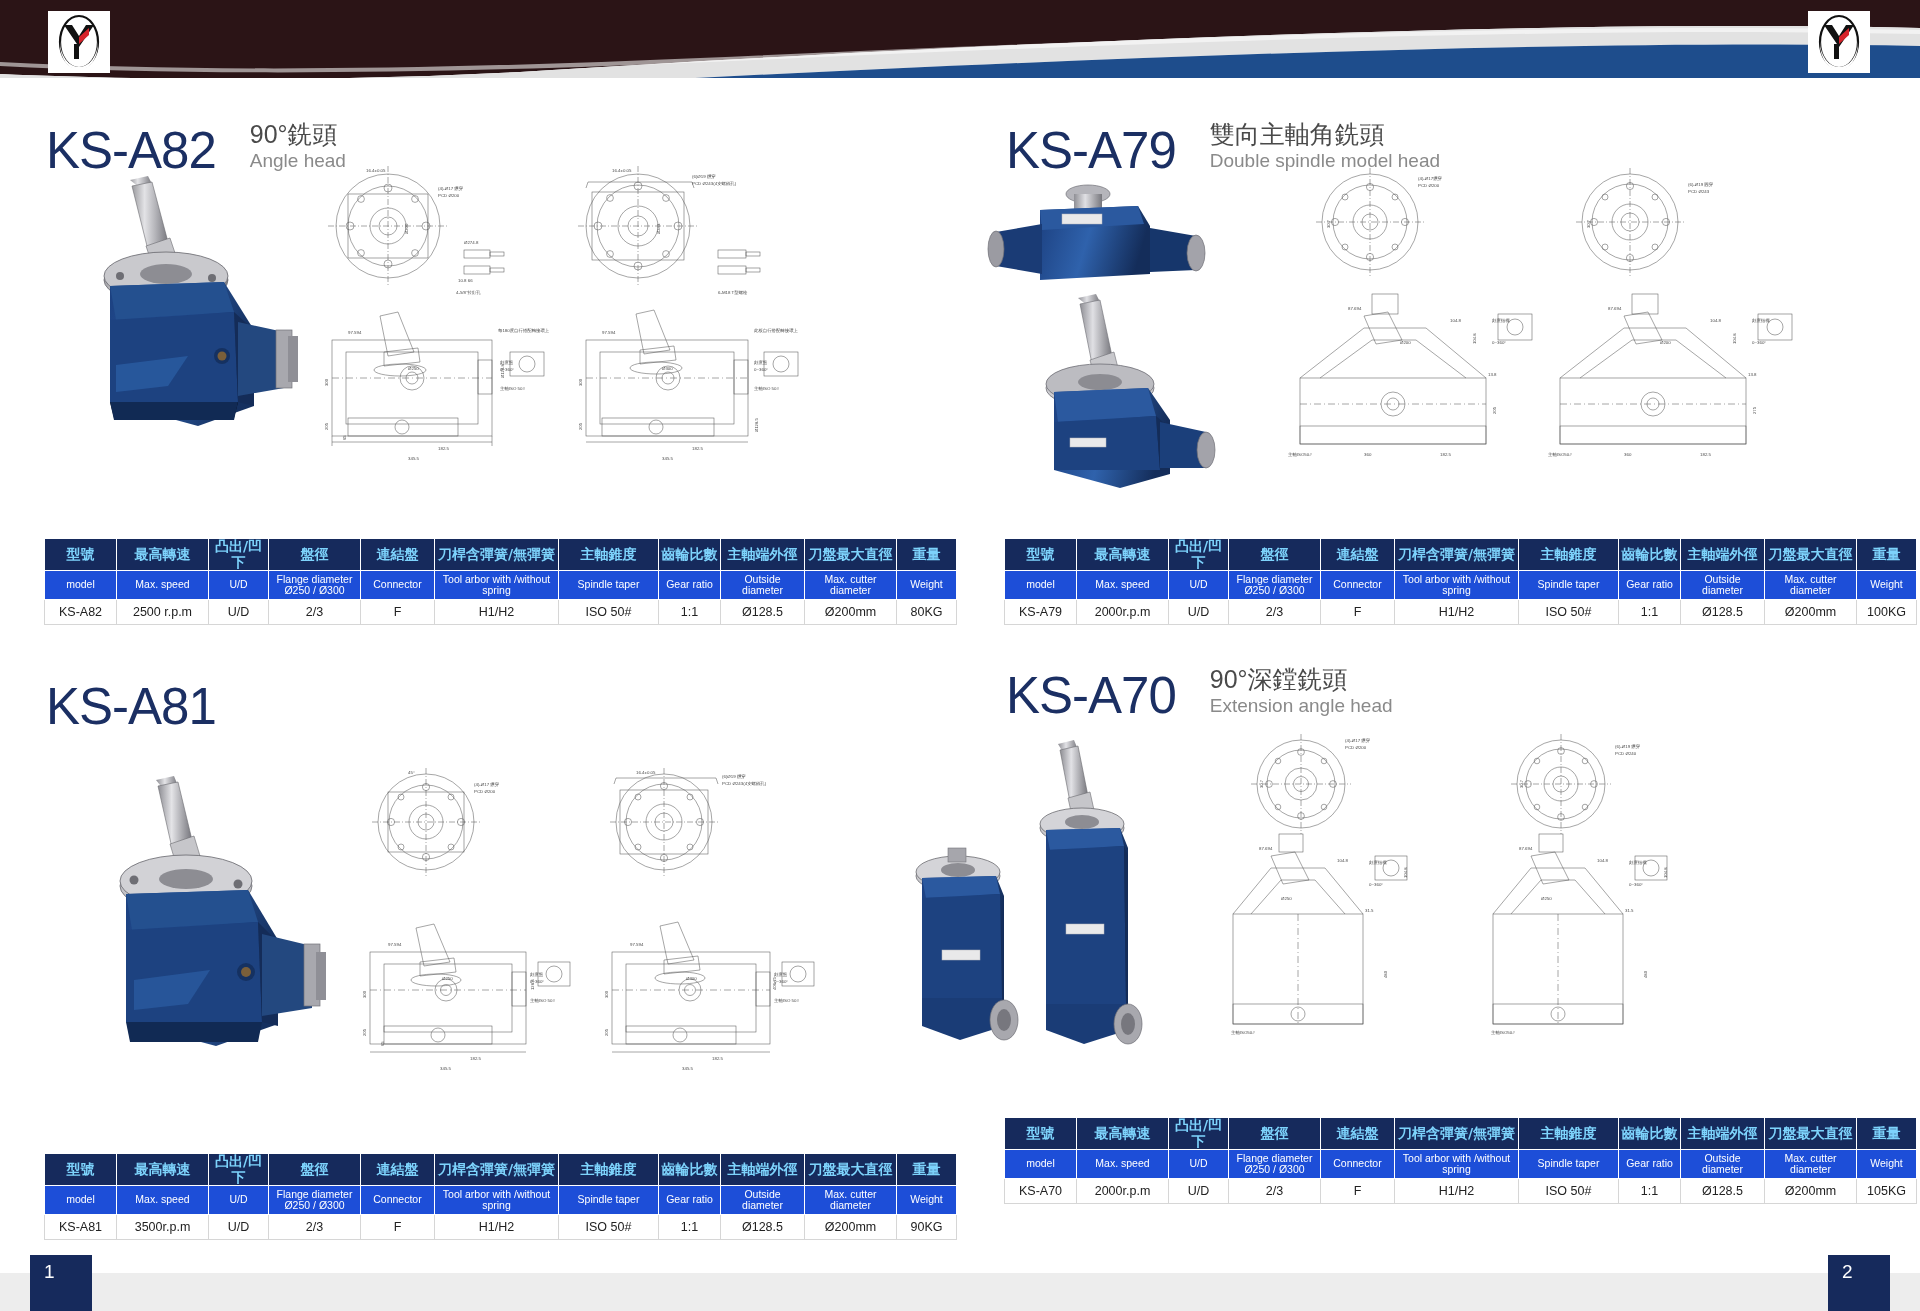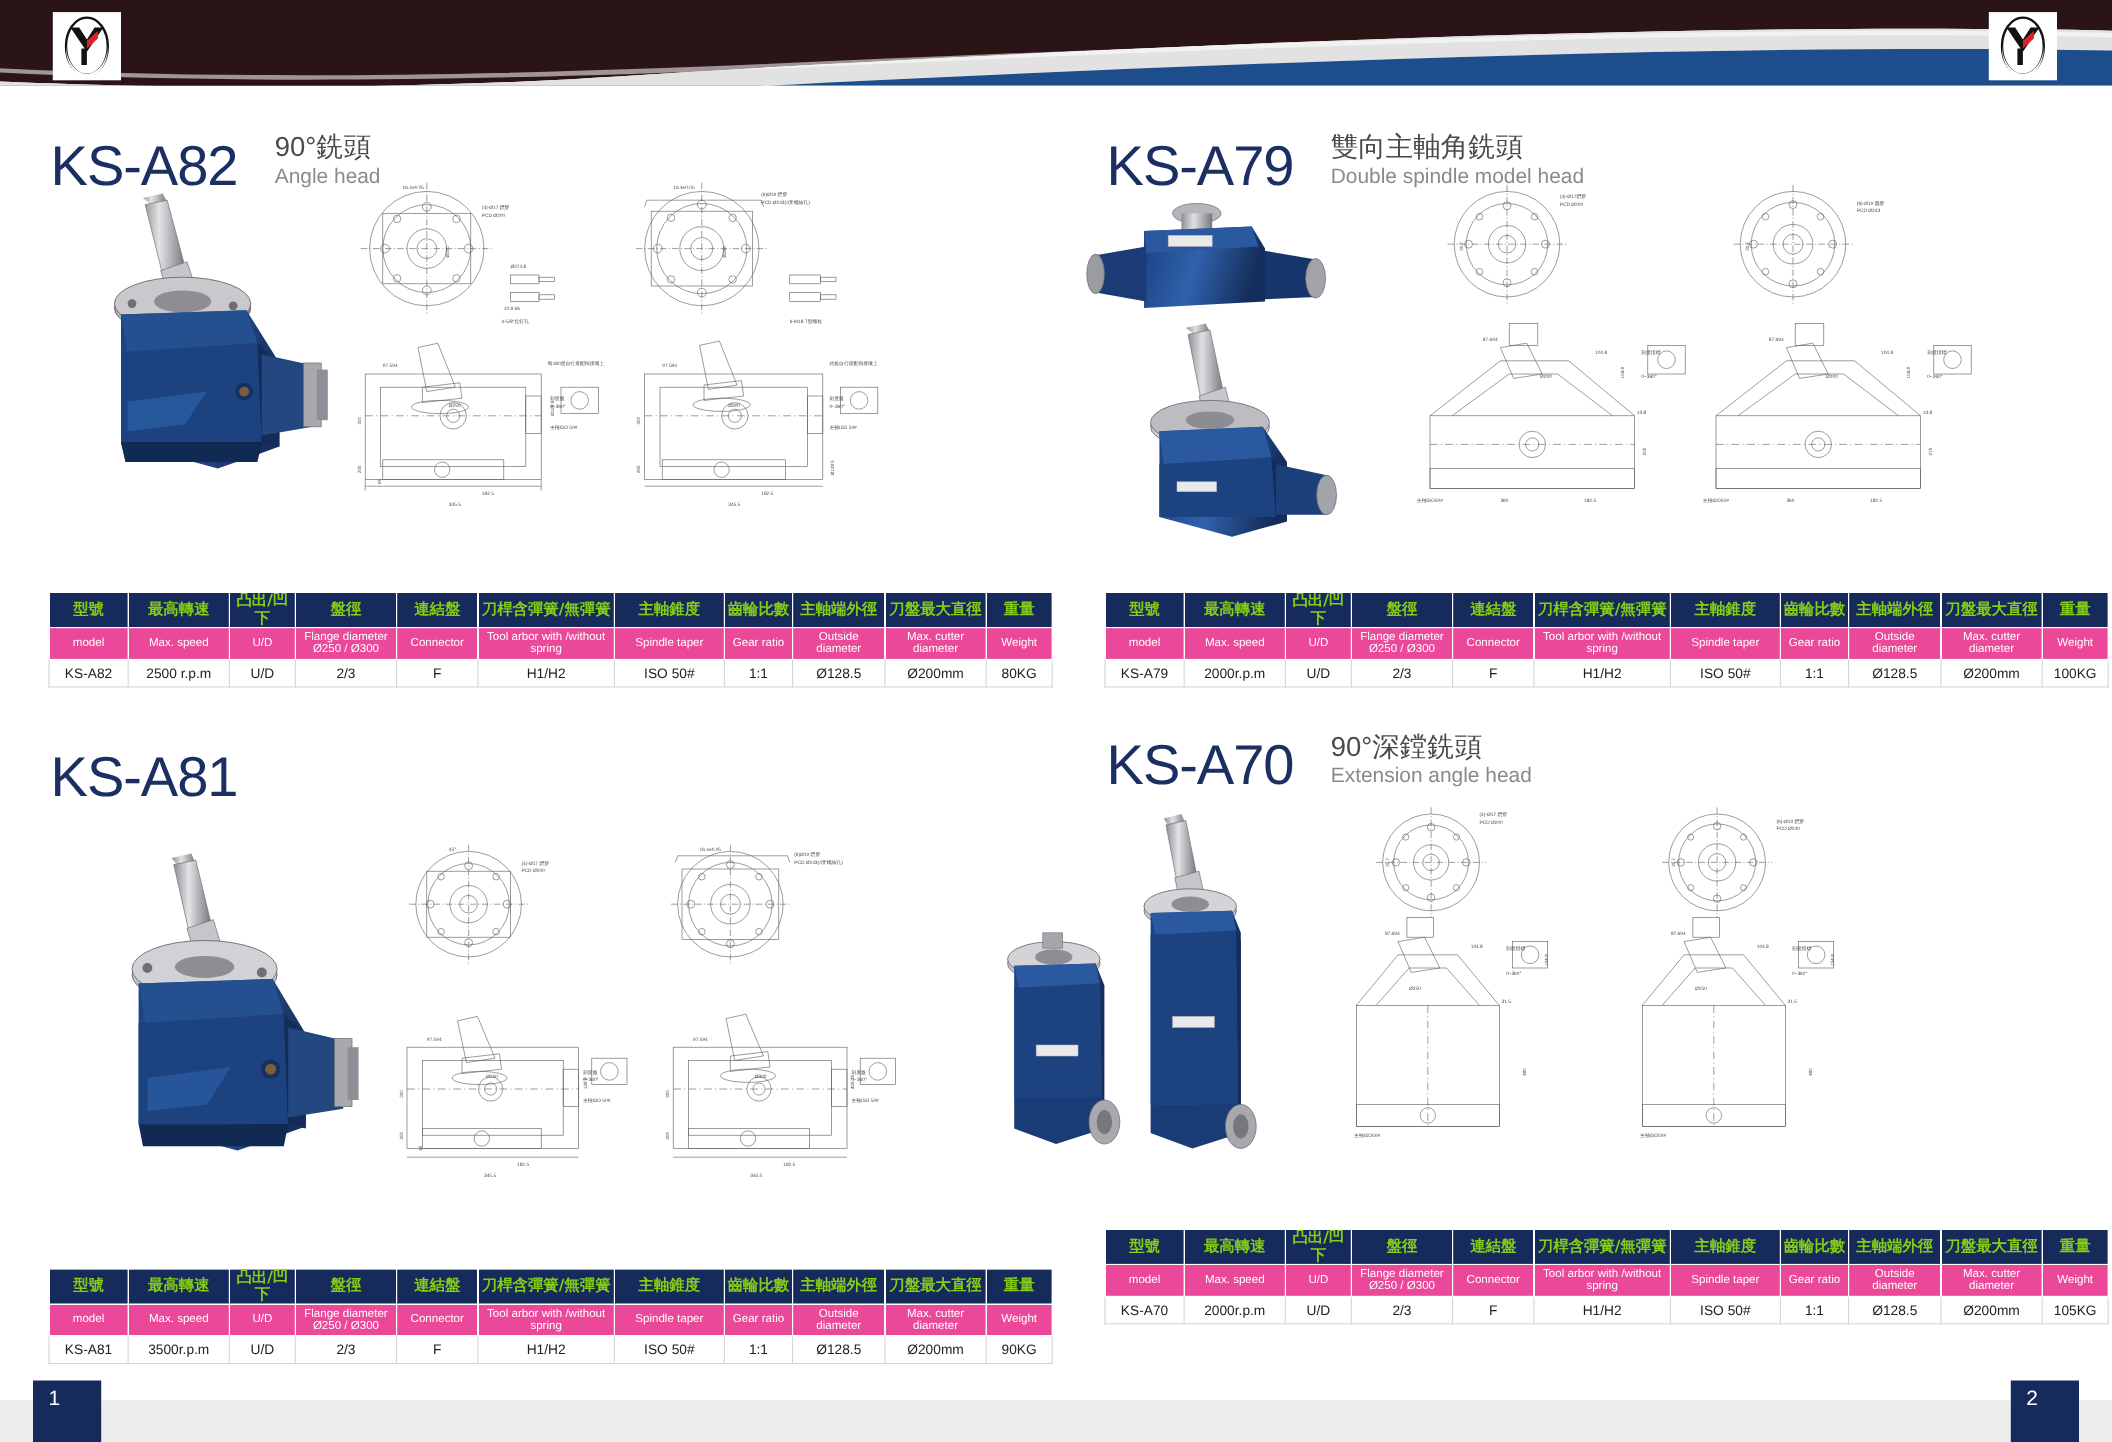--- a/index.html
+++ b/index.html
@@ -58,26 +58,26 @@
   }
   .spec-table th, .spec-table td {
     border:1px solid #ffffff;
     text-align:center;
     vertical-align:middle;
     padding:0 2px;
     line-height:1.12;
     overflow:hidden;
   }
   .spec-table tr.r-cn th {
-    background:#162a5c; color:#84cc16;
+    background:#162a5c; color:#7dd3fc;
     height:25px; font-size:14px; font-weight:700;
     font-family:"DejaVu Sans","Liberation Sans",sans-serif;
   }
   .spec-table tr.r-en th {
-    background:#ec4899; color:#ffffff;
+    background:#1d4ed8; color:#ffffff;
     height:29px; font-size:10.5px; font-weight:400;
   }
   .spec-table tr.r-val td {
     background:#ffffff; color:#222222;
     height:25px; font-size:12.5px; font-weight:400;
     border:1px solid #d6d6d6;
   }
 
   
   .footer { position:absolute; left:0; top:1255px; width:1920px; height:56px; }

